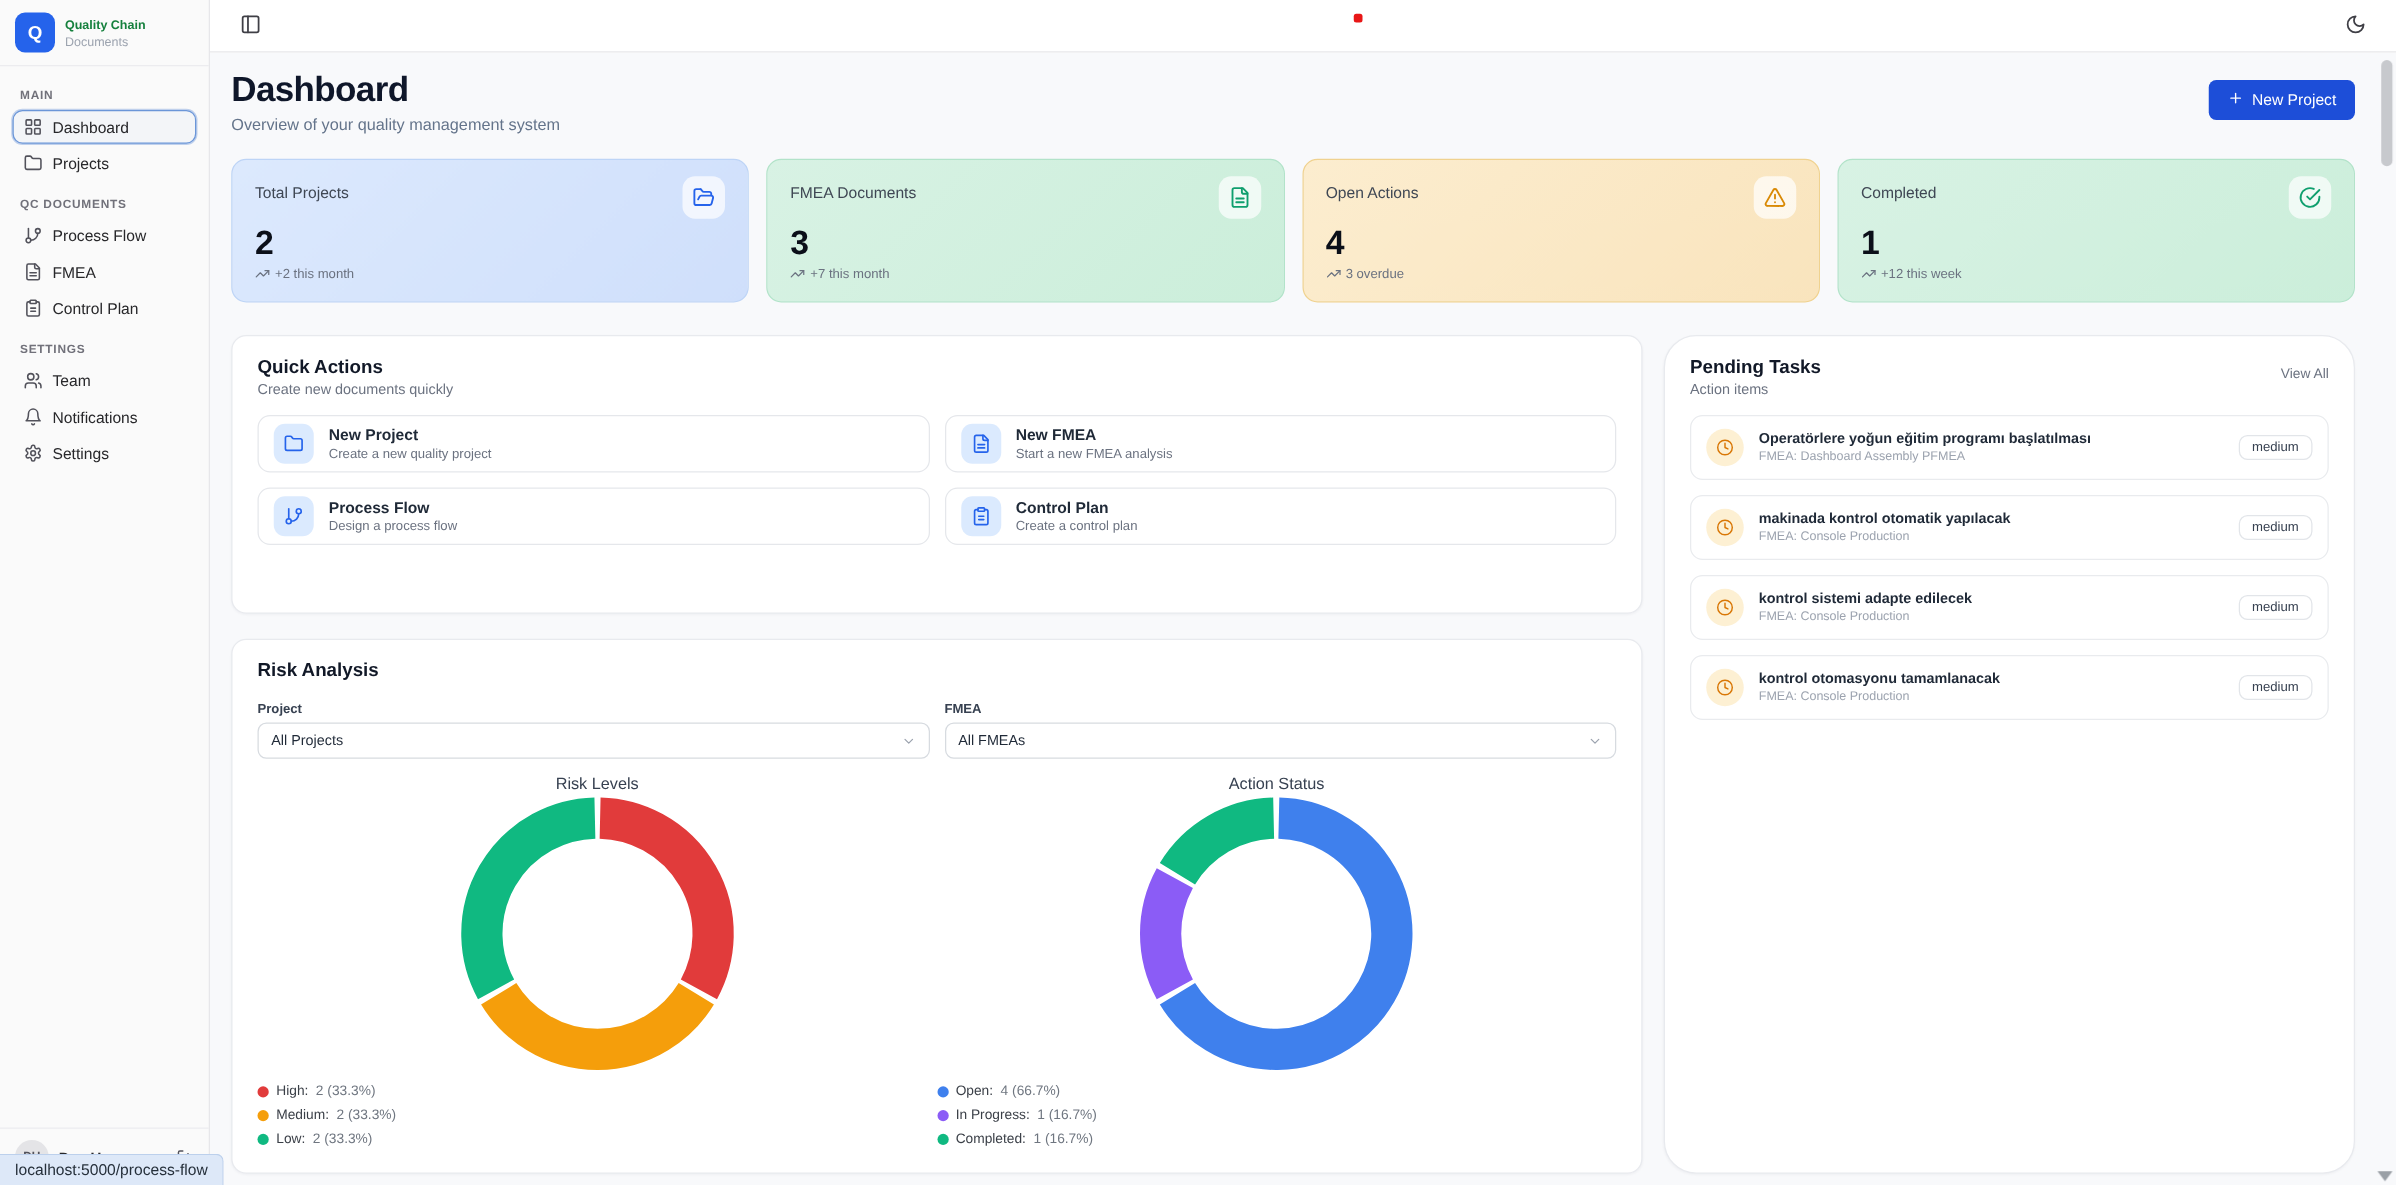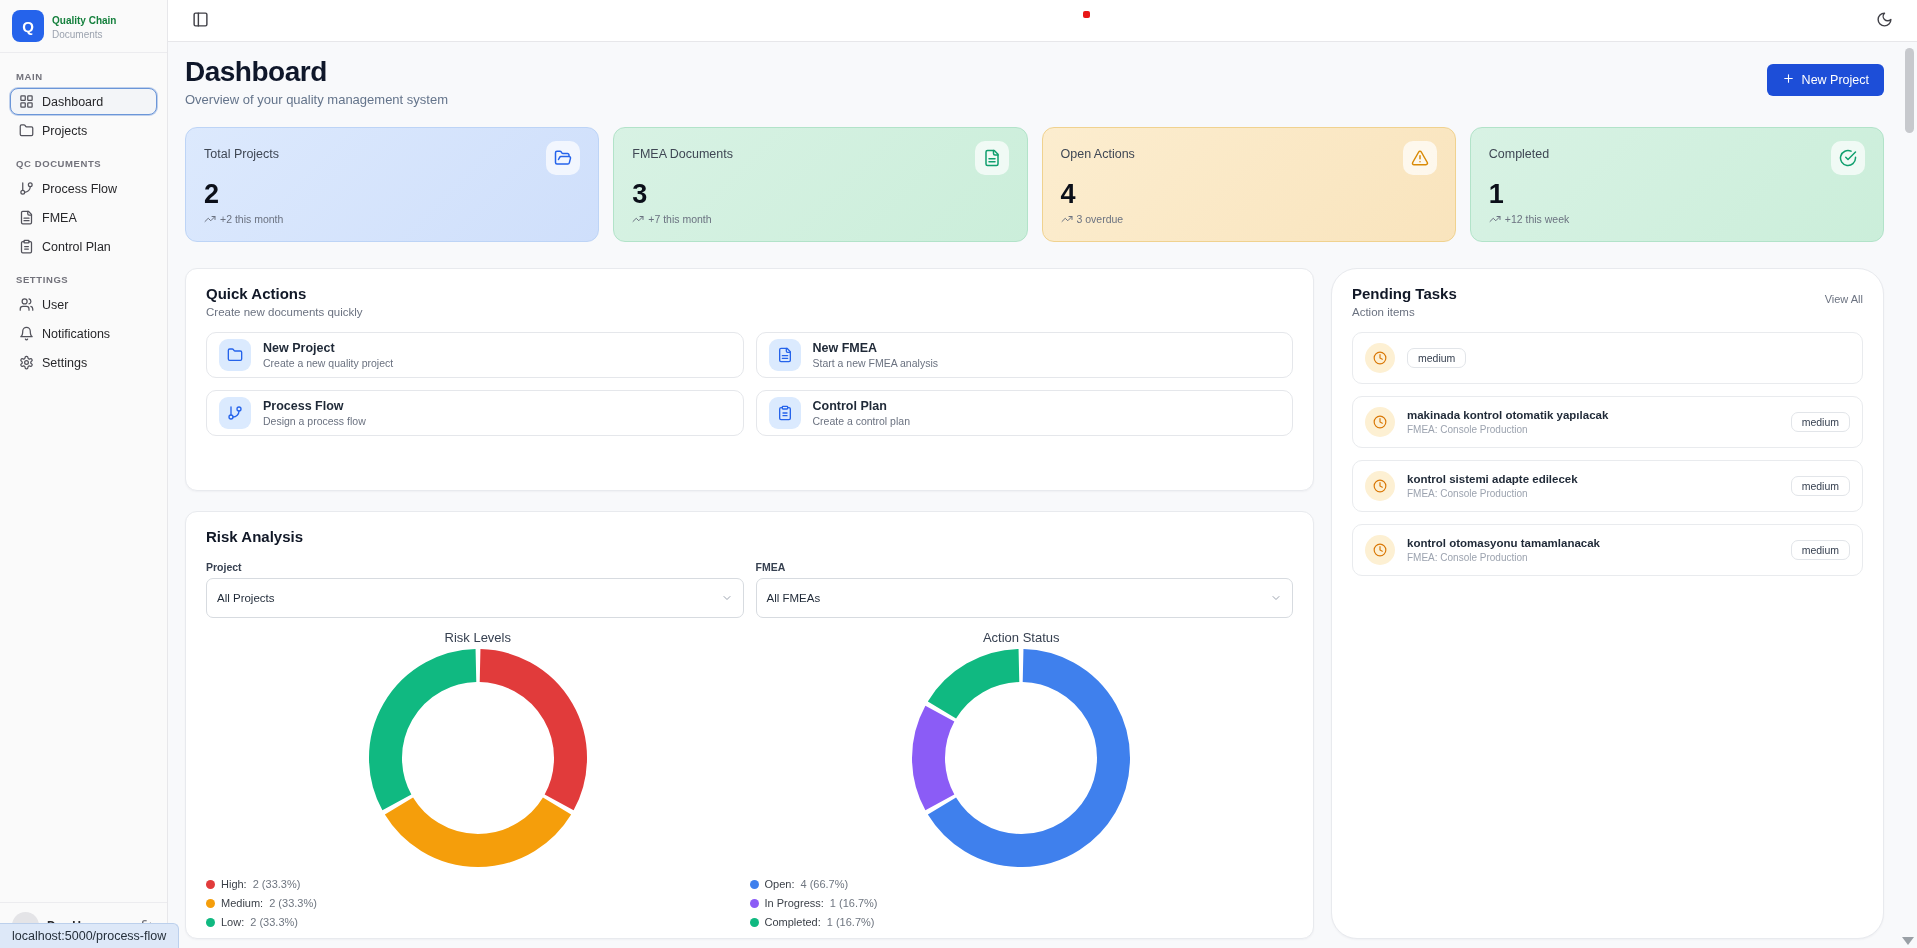--- a/index.html
+++ b/index.html
@@ -66,21 +66,21 @@
   .qa-grid { display:grid; grid-template-columns:1fr 1fr; gap:12px; margin-top:14px; }
   .qa-item { display:flex; align-items:center; gap:12px; border:1px solid #e5e7eb; border-radius:10px; padding:8px 12px; height:46px; background:#fff; cursor:pointer; font-family:inherit; text-align:left; }
   .qa-icon { width:32px; height:32px; min-width:32px; border-radius:9px; background:#dbeafe; color:#2563eb; display:flex; align-items:center; justify-content:center; }
   .qa-icon svg { width:16px; height:16px; }
   .qa-title { font-size:12.5px; font-weight:700; color:#1f2937; }
   .qa-sub { font-size:10.5px; color:#6b7280; margin-top:2px; }
 
   .risk-card { padding:16px 20px; height:428px; }
   .filters { display:grid; grid-template-columns:1fr 1fr; gap:12px; margin-top:16px; }
   .filter-label { font-size:10.5px; font-weight:600; color:#374151; margin-bottom:5px; }
-  .select { height:40px; border:1px solid #d7dbe0; border-radius:7px; background:#fff; display:flex; align-items:center; justify-content:space-between; padding:0 10px; font-size:11.5px; color:#1f2937; cursor:pointer; }
+  .select { height:29px; border:1px solid #d7dbe0; border-radius:7px; background:#fff; display:flex; align-items:center; justify-content:space-between; padding:0 10px; font-size:11.5px; color:#1f2937; cursor:pointer; }
   .select .chev { color:#9ca3af; display:inline-flex; } .select .chev svg { width:12px; height:12px; }
   .charts-row { display:grid; grid-template-columns:1fr 1fr; margin-top:12px; }
   .chart-title { font-size:13px; font-weight:400; color:#374151; text-align:center; margin-bottom:2px; }
   .donut-svg { display:block; margin:0 auto; }
   .legend { margin-top:6px; }
   .legend-row { display:flex; align-items:center; gap:6px; font-size:11px; line-height:19px; }
   .legend-dot { width:9px; height:9px; border-radius:50%; display:inline-block; }
   .leg-label { color:#3a3f47; } .leg-val { color:#6f7680; }
 
   .pending-card { padding:16px 20px;border-radius:26px; }
@@ -176,21 +176,21 @@
         <div class="nav-label">SETTINGS</div>
         <button class="nav-item">
           <span class="nicon" style="display: inline-flex;">
             <svg viewBox="0 0 24 24" fill="none" stroke="currentColor" stroke-width="2" stroke-linecap="round" stroke-linejoin="round">
               <path d="M16 21v-2a4 4 0 0 0-4-4H6a4 4 0 0 0-4 4v2"></path>
               <circle cx="9" cy="7" r="4"></circle>
               <path d="M22 21v-2a4 4 0 0 0-3-3.87"></path>
               <path d="M16 3.13a4 4 0 0 1 0 7.75"></path>
             </svg>
           </span>
-          <span>User</span>
+          <span>Team</span>
         </button>
         <button class="nav-item">
           <span class="nicon" style="display: inline-flex;">
             <svg viewBox="0 0 24 24" fill="none" stroke="currentColor" stroke-width="2" stroke-linecap="round" stroke-linejoin="round">
               <path d="M6 8a6 6 0 0 1 12 0c0 7 3 9 3 9H3s3-2 3-9"></path>
               <path d="M10.3 21a1.94 1.94 0 0 0 3.4 0"></path>
             </svg>
           </span>
           <span>Notifications</span>
         </button>
@@ -508,20 +508,24 @@
           <div class="task-list" id="task-list">
               <div class="task-item">
                 <div class="task-icon">
                   <span style="display: inline-flex;">
                     <svg viewBox="0 0 24 24" fill="none" stroke="currentColor" stroke-width="2" stroke-linecap="round" stroke-linejoin="round">
                       <circle cx="12" cy="12" r="10"></circle>
                       <polyline points="12 6 12 12 16 14"></polyline>
                     </svg>
                   </span>
                 </div>
+                <div class="task-text">
+                  <div class="task-title">Operatörlere yoğun eğitim programı başlatılması</div>
+                  <div class="task-meta">FMEA: Dashboard Assembly PFMEA</div>
+                </div>
                 <span class="badge">medium</span>
               </div>
               <div class="task-item">
                 <div class="task-icon">
                   <span style="display: inline-flex;">
                     <svg viewBox="0 0 24 24" fill="none" stroke="currentColor" stroke-width="2" stroke-linecap="round" stroke-linejoin="round">
                       <circle cx="12" cy="12" r="10"></circle>
                       <polyline points="12 6 12 12 16 14"></polyline>
                     </svg>
                   </span>

